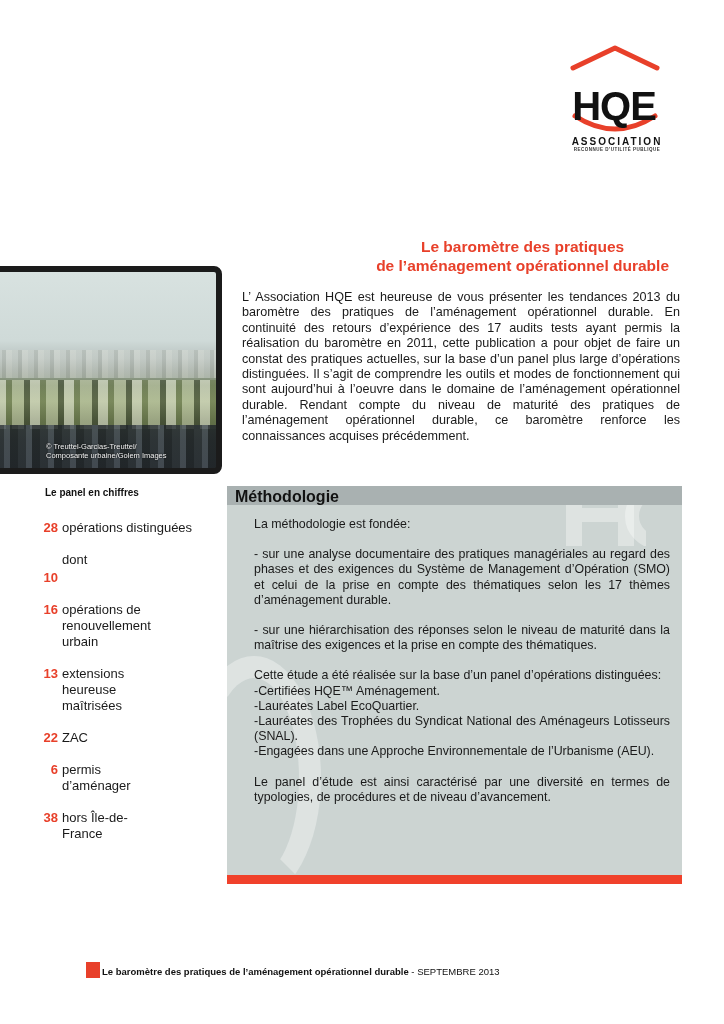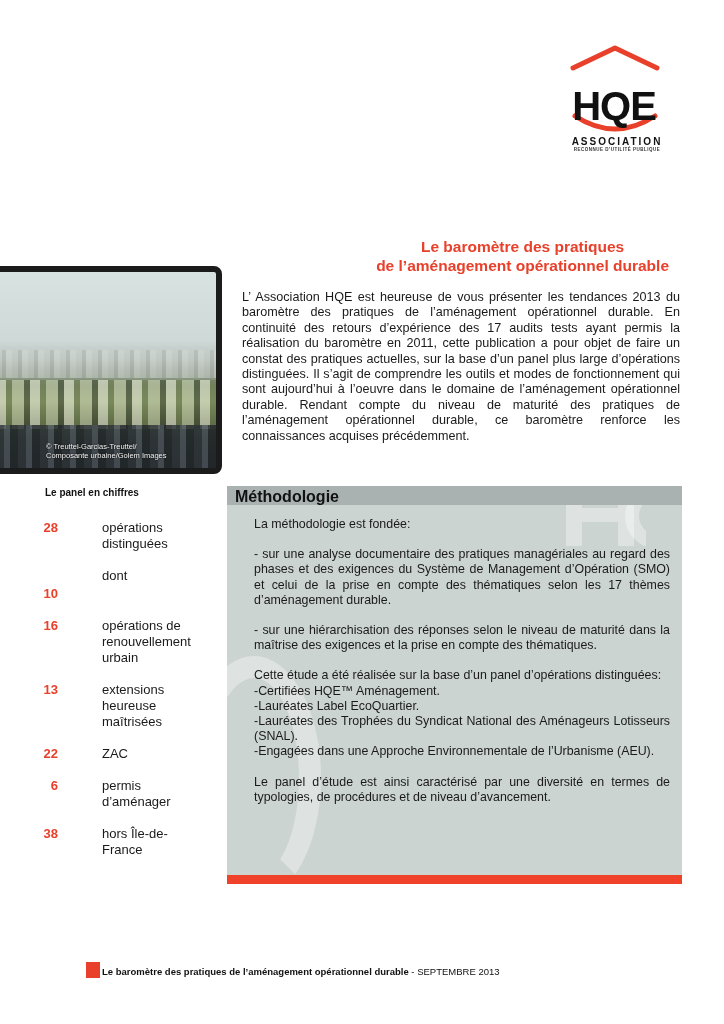--- a/index.html
+++ b/index.html
@@ -19,21 +19,21 @@
     background: linear-gradient(180deg, #d8e2e0 0%, #cfdad8 35%, #b9c3c0 44%, #9aa39a 50%, #7a8a6a 58%, #8e9f6e 66%, #55623e 76%, #38402e 86%, #2a2f28 100%); }
   .photo .haze { position:absolute; left:0; right:0; top:40%; height:14%; background: repeating-linear-gradient(90deg, #c9cfc9 0 6px, #aeb4ad 6px 10px, #d6dad3 10px 16px); opacity: .55; }
   .photo .blocks { position:absolute; left:0; right:0; top:55%; height:25%; background: repeating-linear-gradient(90deg, #e9ecd9 0 10px, #6c7a4f 10px 16px, #c7cfae 16px 28px, #3e4732 28px 34px); opacity: .6; }
   .photo .roofs { position:absolute; left:0; right:0; bottom:0; height:22%; background: repeating-linear-gradient(90deg, #2b3138 0 8px, #48505a 8px 14px, #1f242a 14px 22px); opacity: .8; }
   .credit { position: absolute; left: 50px; bottom: 8px; font-size: 7.5px; color: #f3f3f3; line-height: 9px; text-shadow: 0 0 2px #000; }
 
   .intro { position: absolute; left: 242px; top: 290px; width: 438px; font-size: 12.6px; line-height: 15.4px; text-align: justify; color: #1a1a1a; }
 
   .panel-title { position: absolute; left: 45px; top: 487px; font-weight: bold; font-size: 10px; color: #111; }
   .stats { position: absolute; left: 30px; top: 520px; width: 190px; }
-  .stat { display: flex; font-size: 13px; line-height: 16px; margin-bottom: 16px; gap: 40px; }
+  .stat { display: flex; font-size: 13px; line-height: 16px; margin-bottom: 16px; }
   .stat .num { width: 28px; text-align: right; color: #e8402a; font-weight: bold; padding-right: 4px; flex-shrink: 0; }
   .stat .lbl { color: #1a1a1a; }
 
   .method { position: absolute; left: 227px; top: 486px; width: 455px; height: 398px; background: #ccd4d2; overflow: hidden; }
   .method-head { position: absolute; left: 0; top: 0; right: 0; height: 19px; background: #a9b1b1; }
   .method-title { position: absolute; left: 8px; top: 2px; font-weight: bold; font-size: 16px; color: #111; }
   .wm-h { position: absolute; left: 339px; top: 0; width: 80px; height: 60px; }
   .wm-swirl { position: absolute; left: -40px; top: 170px; width: 90px; height: 200px; border-radius: 50%; border: 22px solid rgba(255,255,255,0.35); border-left-color: transparent; border-bottom-color: transparent; }
   .method-body { position: absolute; left: 15px; top: 31px; width: 428px; font-size: 12.4px; line-height: 15.2px; color: #1a1a1a; text-align: justify; }
   .method-body p { margin: 0 0 15px 12px; }

